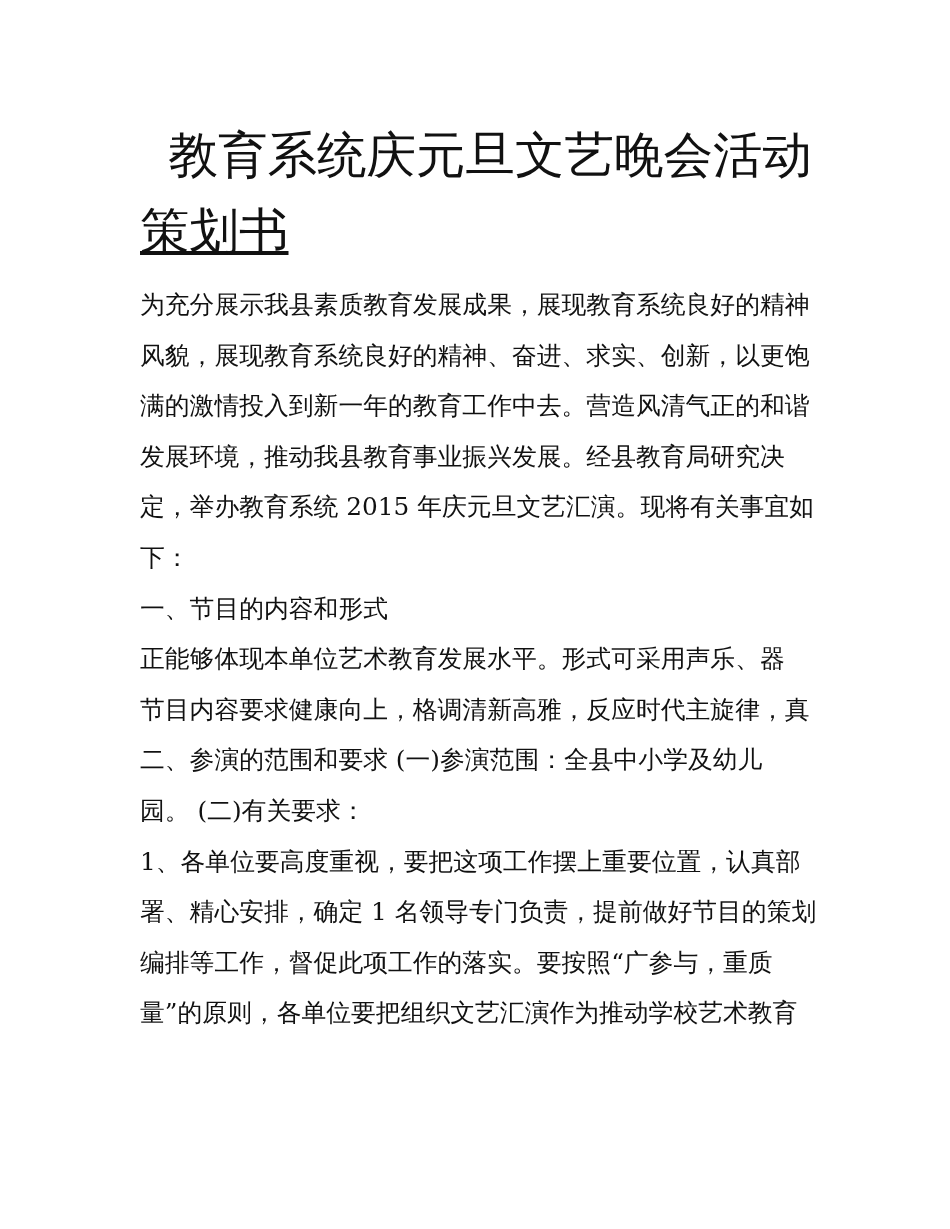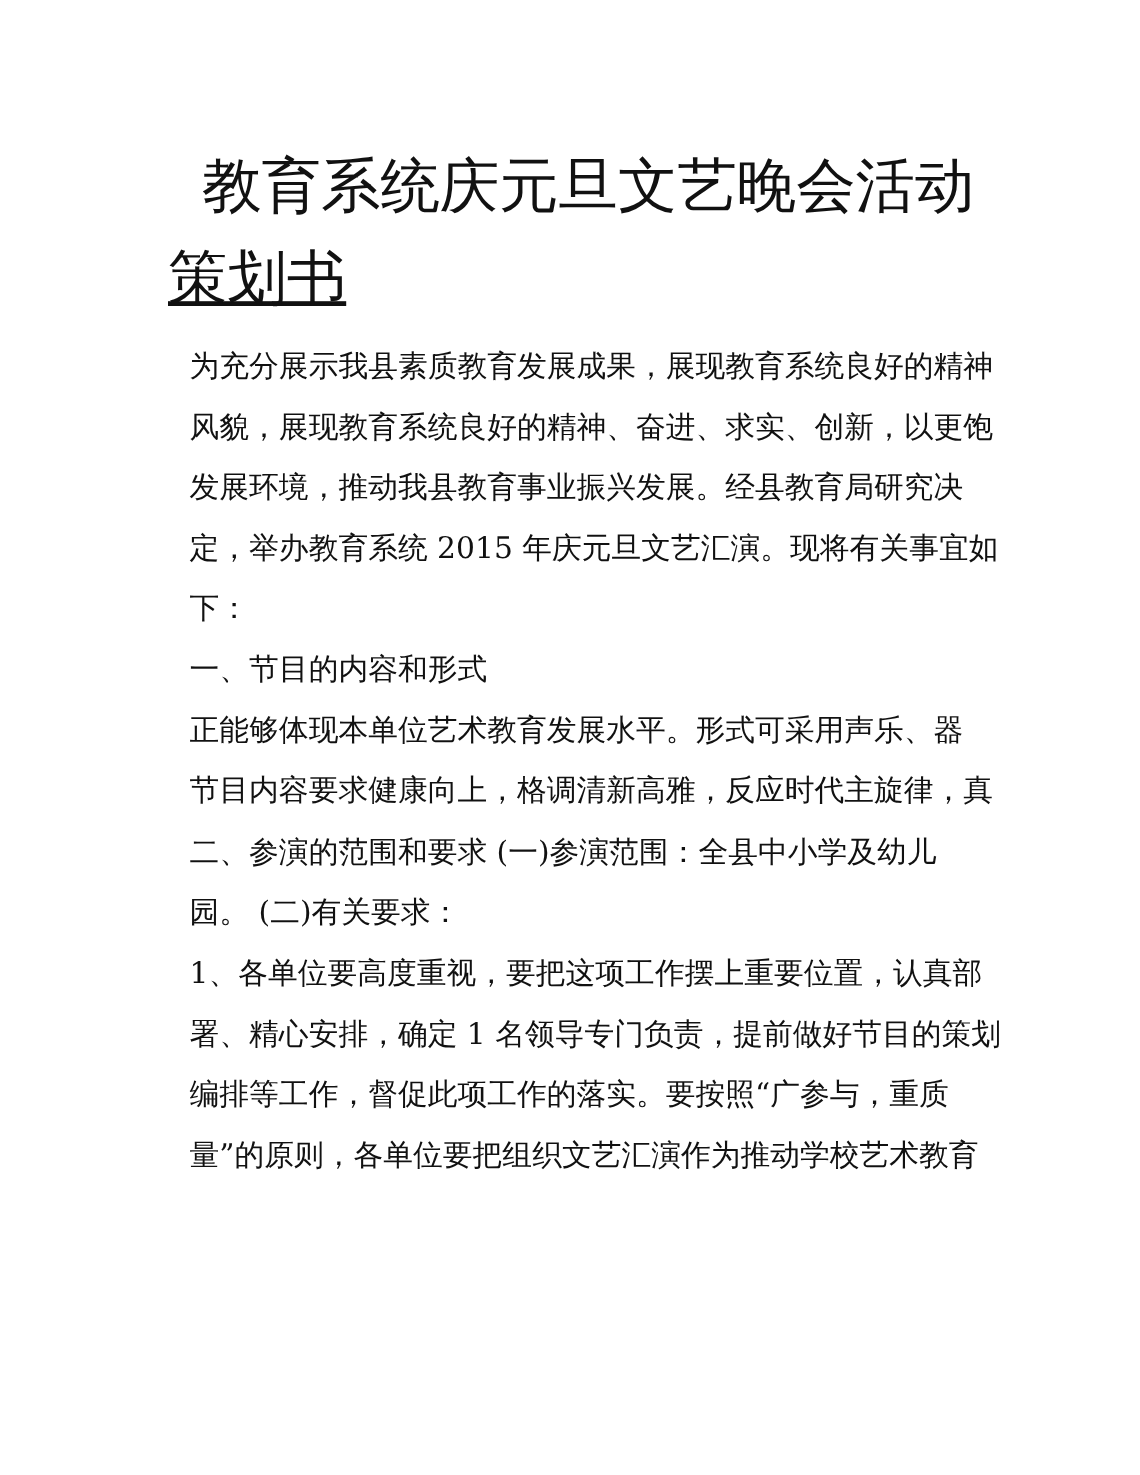--- a/index.html
+++ b/index.html
@@ -37,36 +37,36 @@
       left: 0;
       top: 280px;
       width: 680px;
       font-size: 24.8px;
       line-height: 50.6px;
     }
     .line {
       display: block;
       white-space: nowrap;
       height: 50.6px;
-      margin-left: 18px;
     }
   </style>
 </head>
 <body>
 
 <div class="page">
   <h1 class="title">
     <span class="tline" style="display:block;text-align:right;">教育系统庆元旦文艺晚会活动</span>
     <span class="tline" style="display:block;text-decoration:underline;">策划书</span>
   </h1>
 
   <div class="body">
     <div>
       <span class="line">为充分展示我县素质教育发展成果，展现教育系统良好的精神</span>
       <span class="line">风貌，展现教育系统良好的精神、奋进、求实、创新，以更饱</span>
+      <span class="line">满的激情投入到新一年的教育工作中去。营造风清气正的和谐</span>
       <span class="line">发展环境，推动我县教育事业振兴发展。经县教育局研究决</span>
       <span class="line">定，举办教育系统 2015 年庆元旦文艺汇演。现将有关事宜如</span>
       <span class="line">下：</span>
     </div>
 
     <span class="line">一、节目的内容和形式</span>
 
     <div>
       <span class="line">正能够体现本单位艺术教育发展水平。形式可采用声乐、器</span>
       <span class="line">节目内容要求健康向上，格调清新高雅，反应时代主旋律，真</span>

